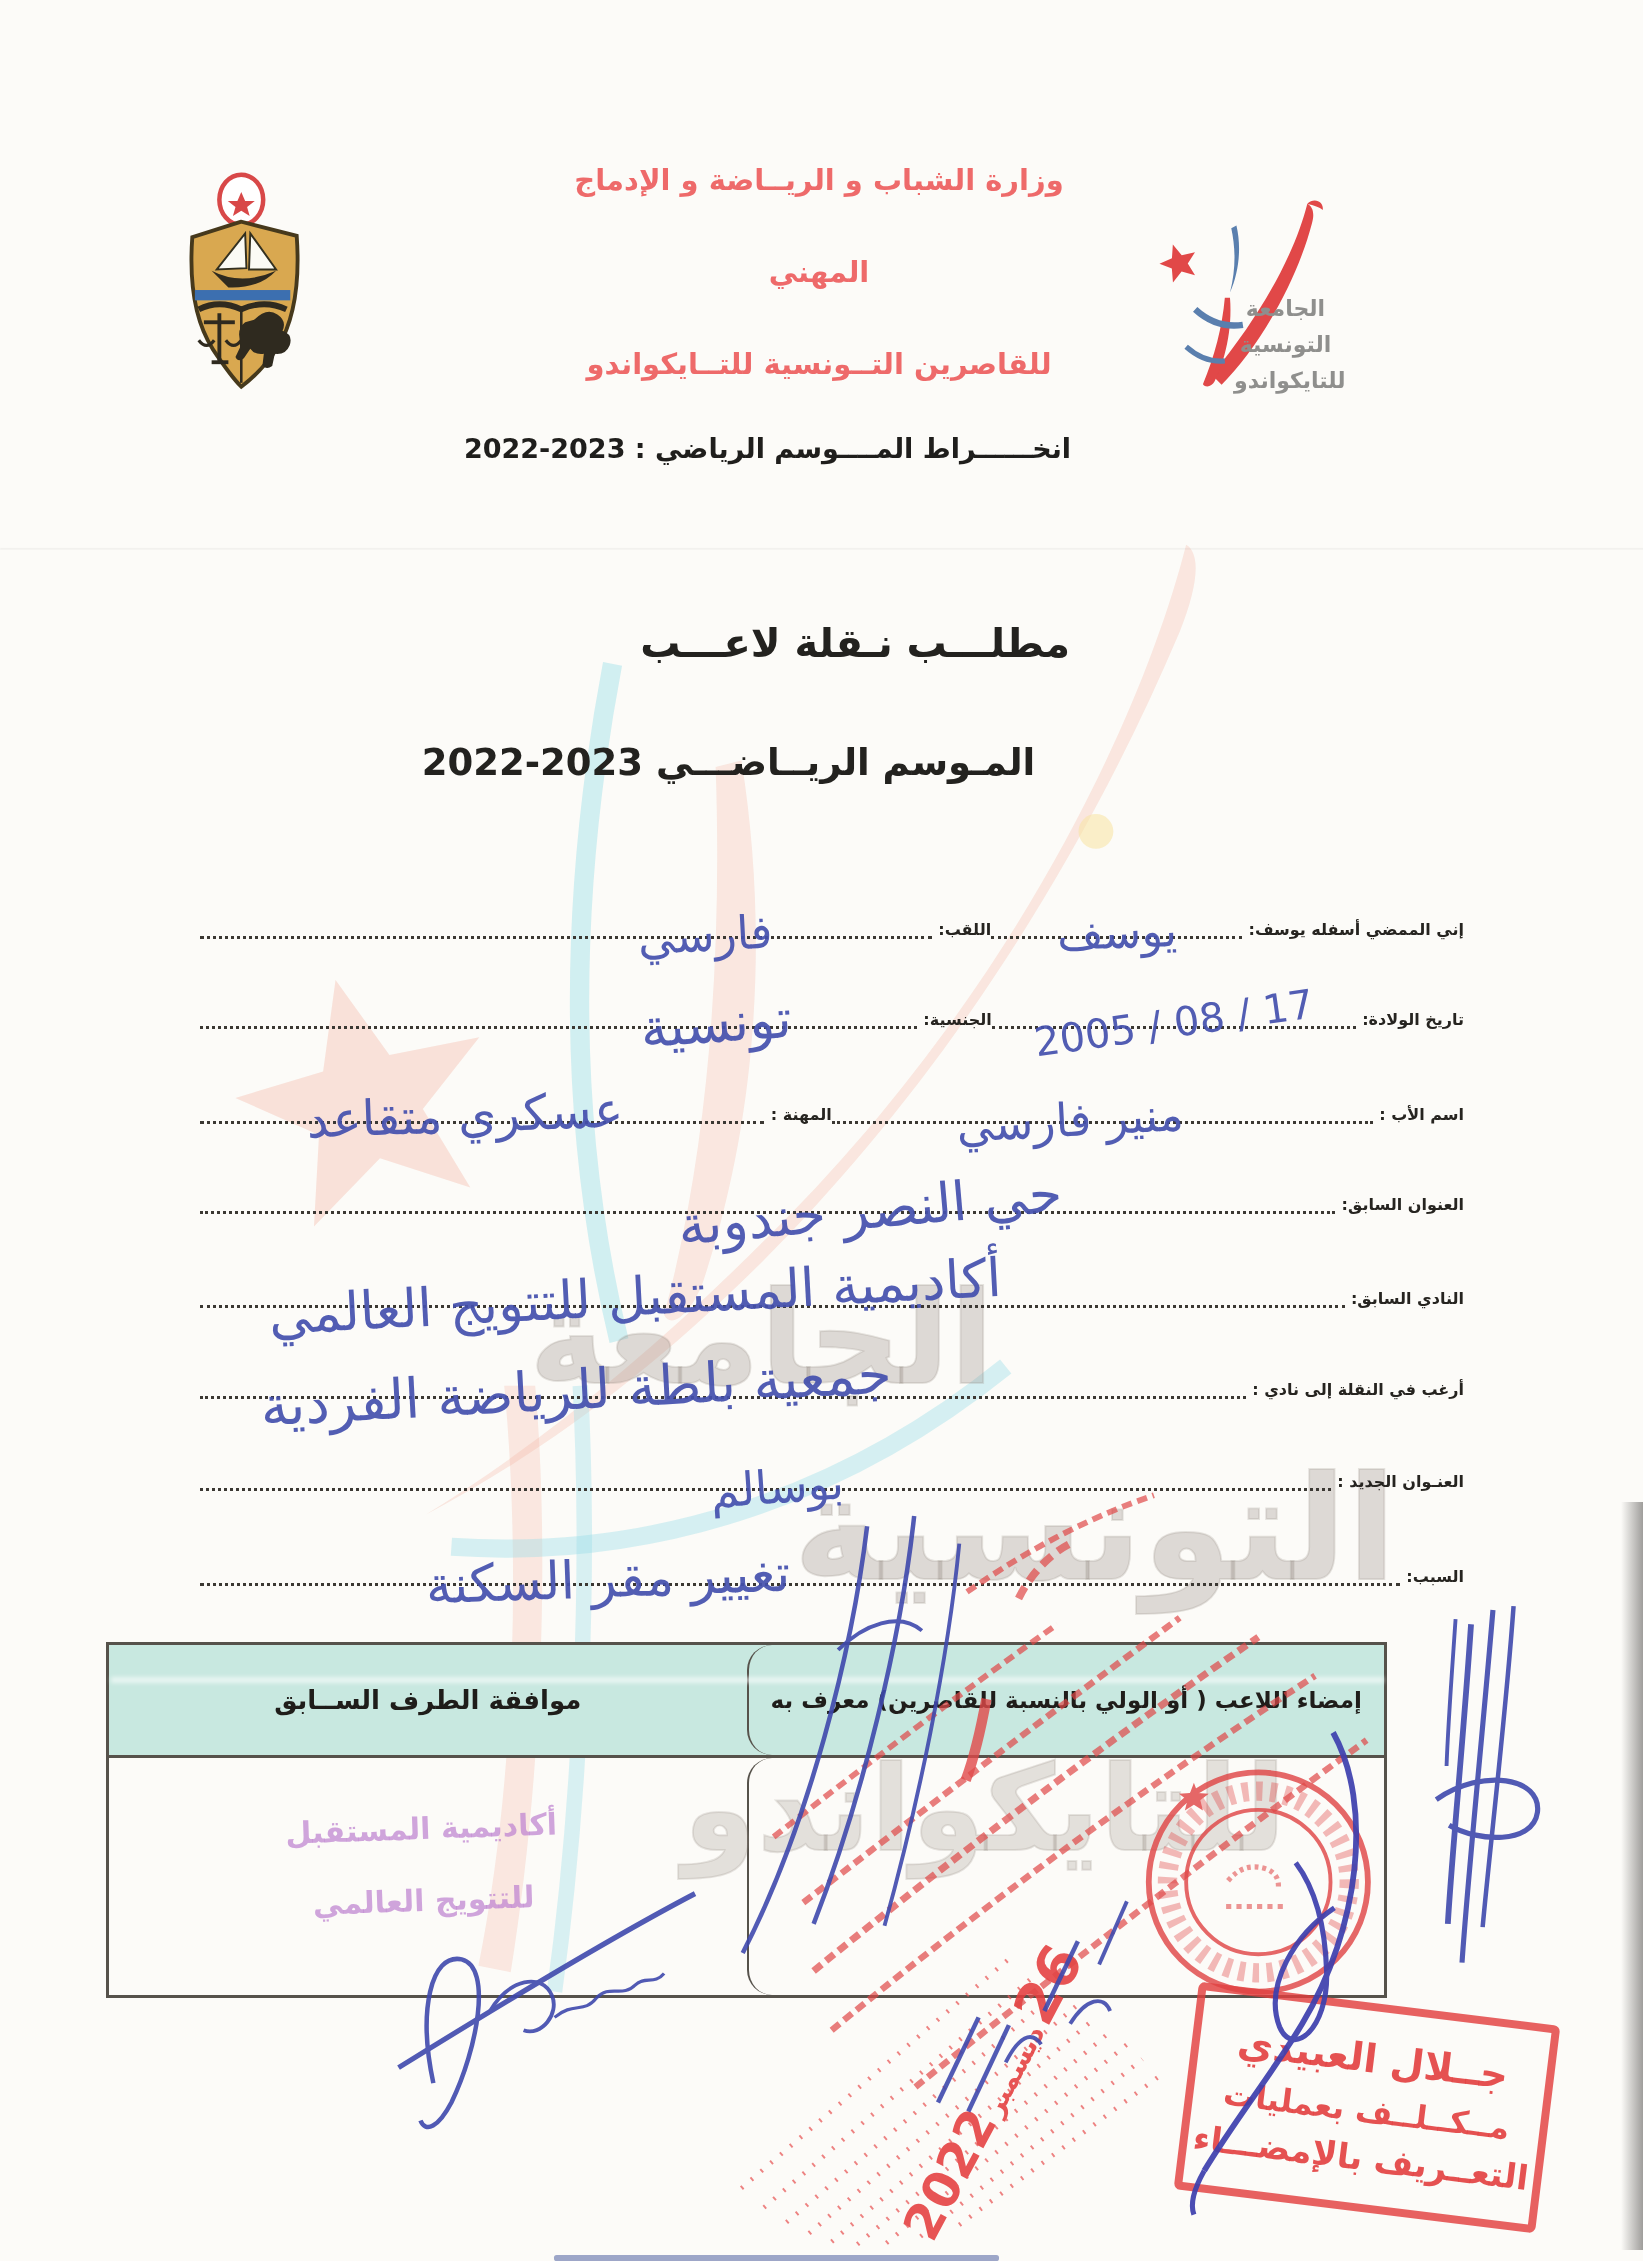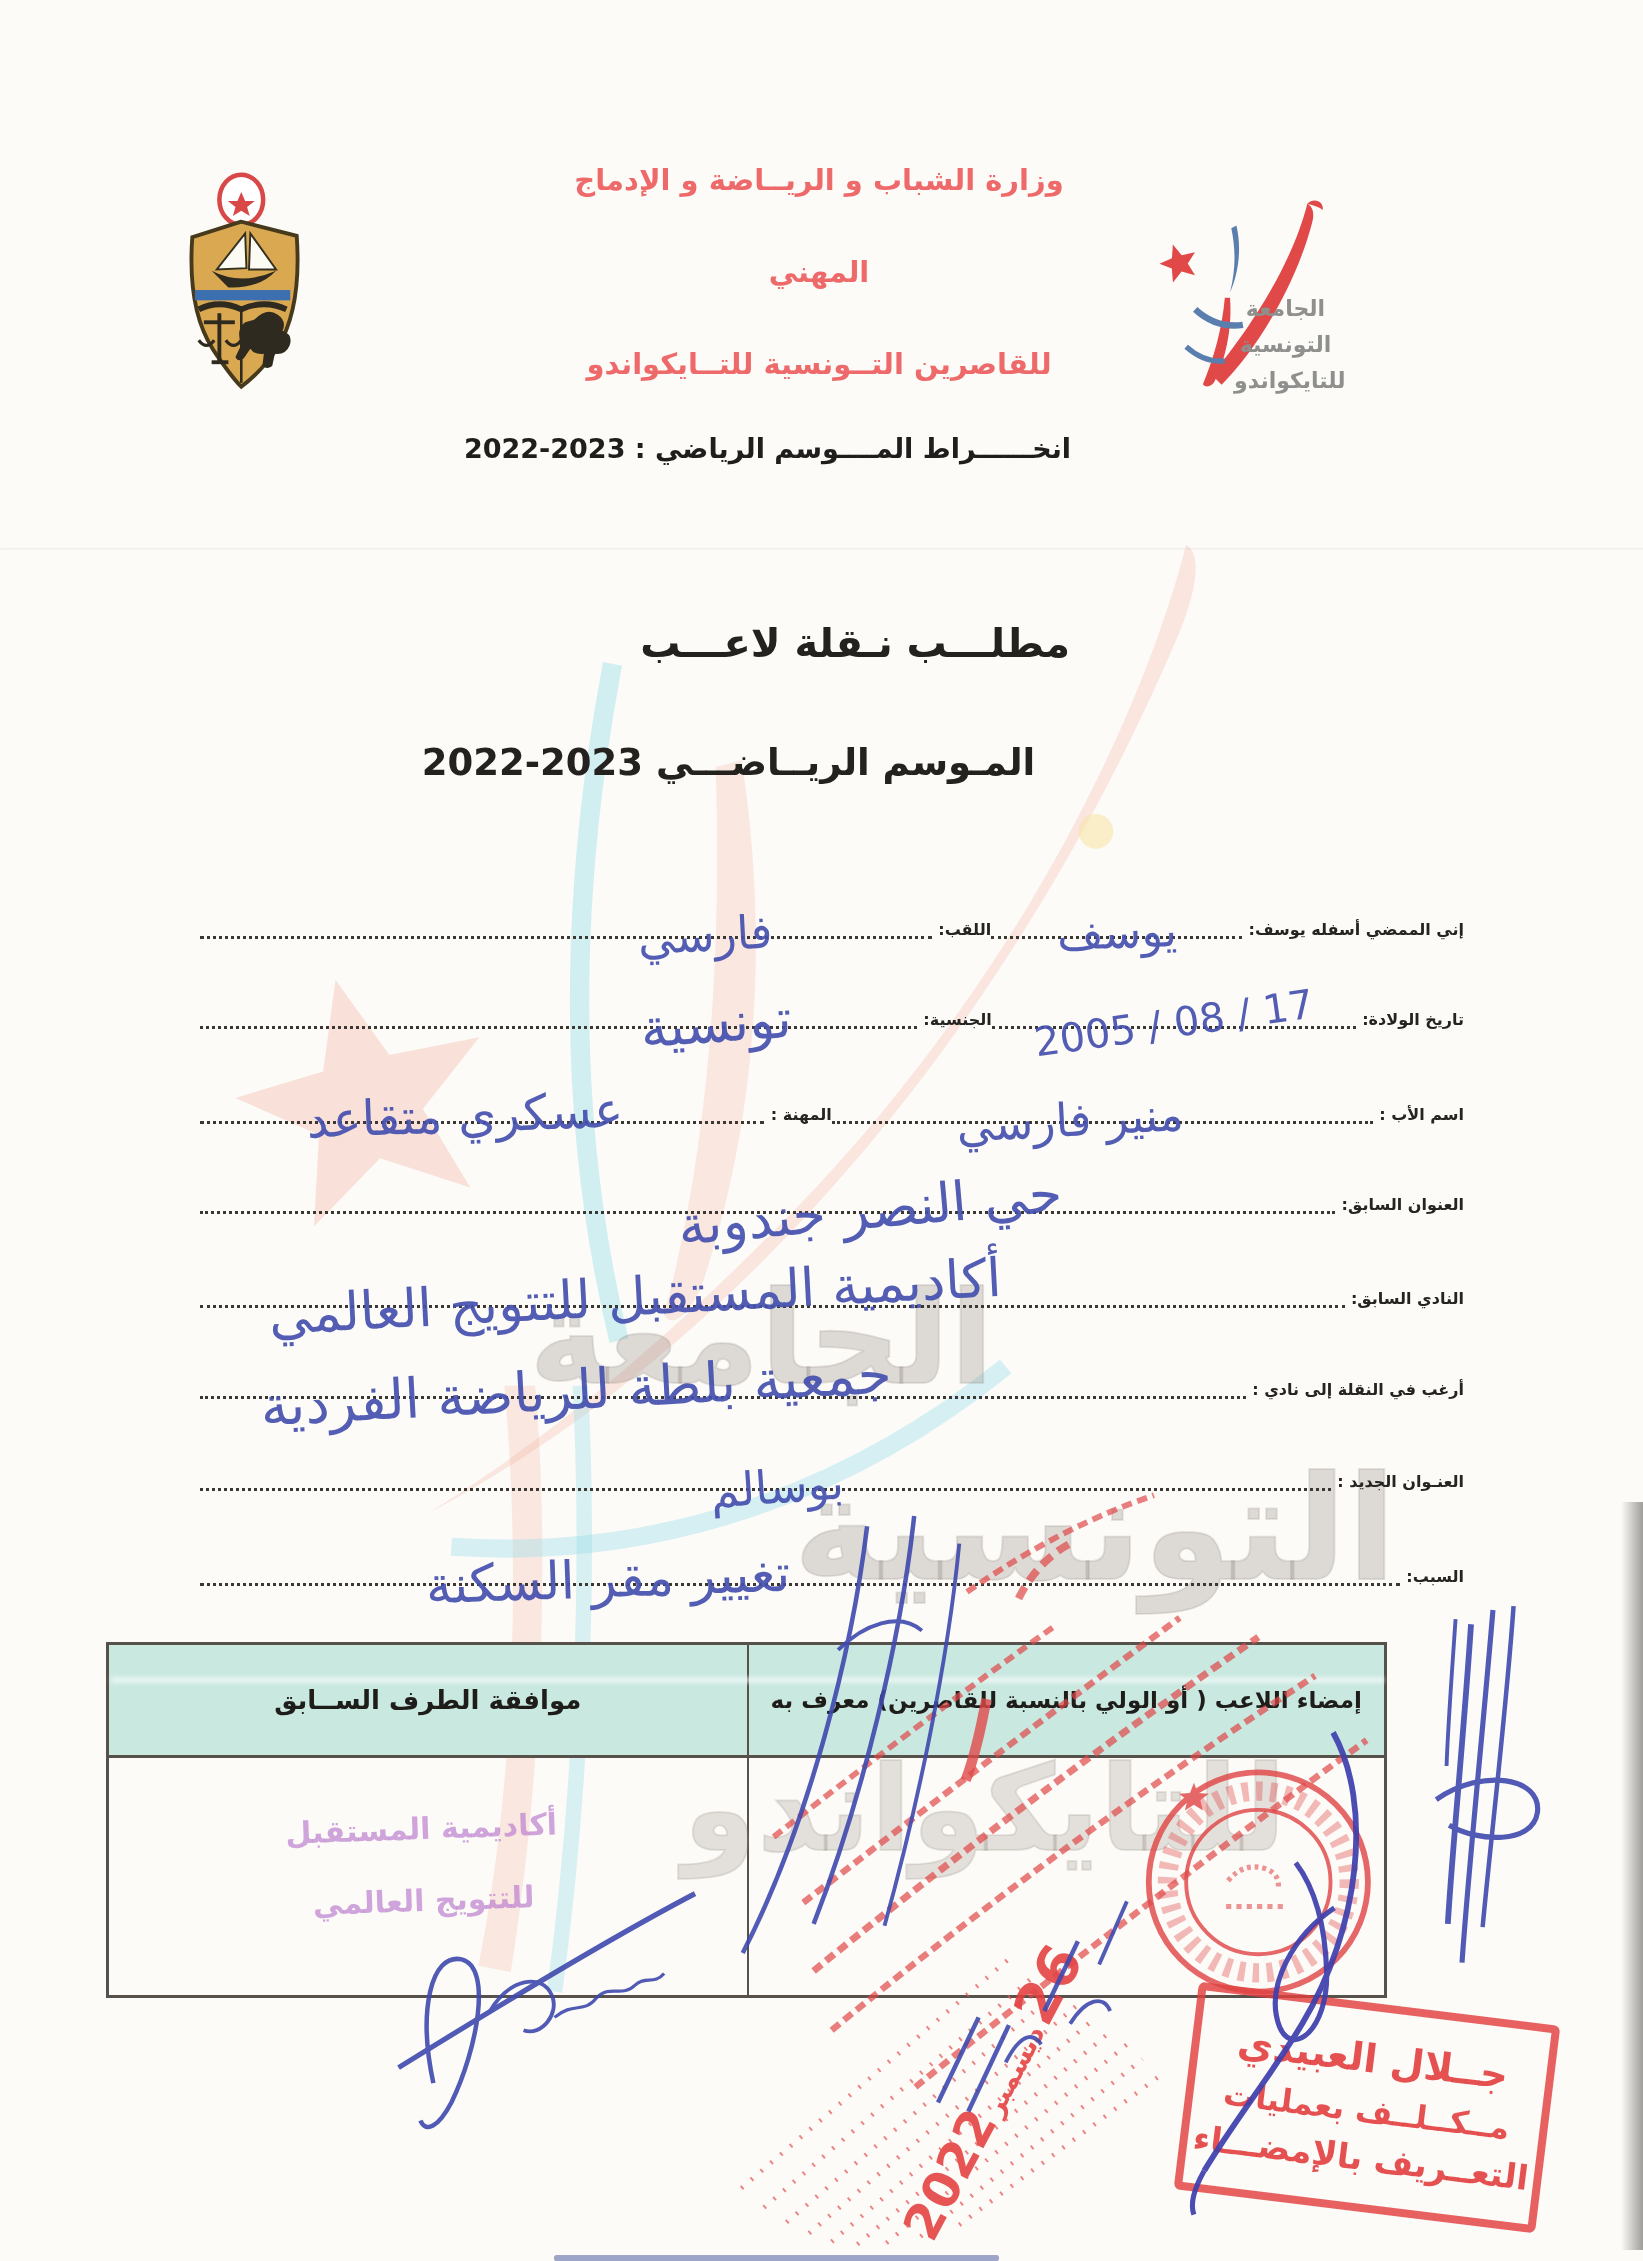--- a/index.html
+++ b/index.html
@@ -21,21 +21,21 @@
     align-items:flex-end;z-index:4;}
   .lbl{font-size:16px;font-weight:700;color:#262420;white-space:nowrap;padding-left:6.4px;line-height:1;padding-bottom:1.3px;}
   .dots{flex:1;position:relative;border-bottom:3.2px dotted #3b3833;height:100%;}
   .dots.fix{flex:0 0 auto;}
   .hw{position:absolute;color:#4450ae;opacity:.92;white-space:nowrap;direction:rtl;line-height:1;}
   
   .ttable{position:absolute;left:106px;top:1642px;width:1281px;height:356px;
     border:3.2px solid #56524b;box-sizing:border-box;z-index:5;display:flex;flex-direction:column;direction:ltr;}
   .thead{display:flex;height:110px;background:#c8e8e0;border-bottom:3.2px solid #56524b;}
   .tbody{display:flex;flex:1;}
-  .tcell{width:50%;box-sizing:border-box;display:flex;align-items:center;justify-content:center;text-align:center;}
+  .tcell{width:50%;box-sizing:border-box;display:flex;align-items:center;justify-content:center;text-align:center;border-radius:25px;}
   .tcell.sig{border-left:2.6px solid #56524b;}
   .thead .tcell{padding:6.4px 19.3px;font-weight:700;color:#1f1d1a;}
   .h-approval{font-size:26px;}
   .h-signature{font-size:23px;}
   
   .wmtxt{position:absolute;font-weight:700;color:rgba(150,140,131,.30);
     -webkit-text-stroke:1.9px rgba(150,140,131,.22);white-space:nowrap;z-index:2;}
   
   .academy-stamp{position:absolute;left:255px;top:1793px;width:335px;text-align:center;z-index:8;
     color:rgba(190,130,208,.72);font-weight:700;font-size:30px;line-height:72px;transform:rotate(-2deg);}

